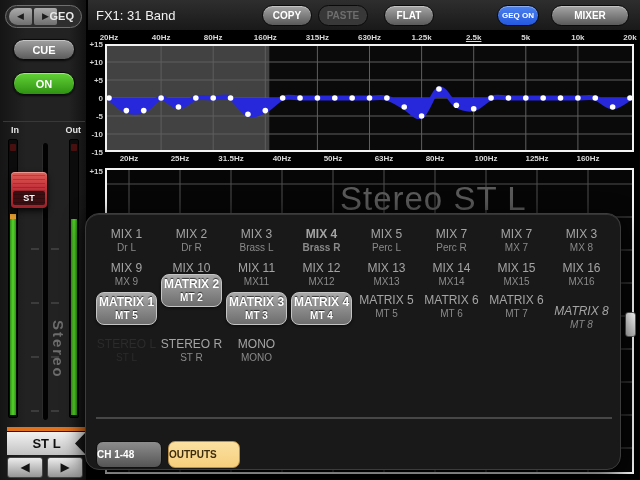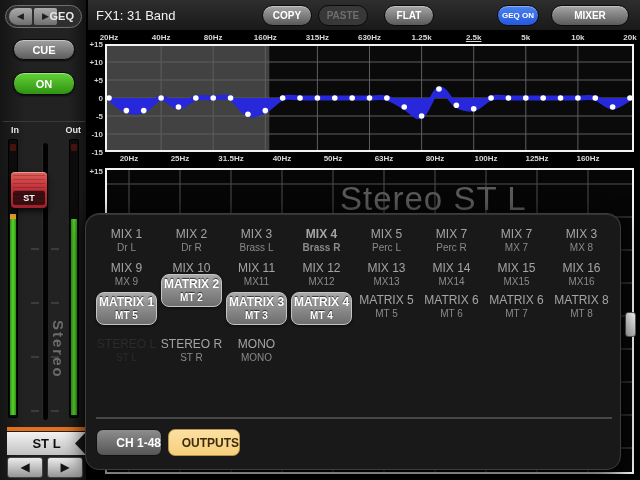--- a/index.html
+++ b/index.html
@@ -62,21 +62,21 @@
 
   
   #popup{position:absolute;left:85px;top:213px;width:536px;height:257px;background:#191919;border:1px solid #3c3c3c;border-radius:14px;box-shadow:0 5px 22px rgba(0,0,0,.85),inset 0 1px 0 rgba(255,255,255,.12);z-index:5;}
   .pcell{position:absolute;width:65px;height:30px;text-align:center;cursor:pointer;}
   .pcell .l1{font-size:12px;line-height:13px;color:#a4a4a4;}
   .pcell .l2{font-size:10px;line-height:13px;color:#8a8a8a;}
   .pcell.pbtn{width:61px;height:33px;padding-top:3px;border-radius:8px;background:linear-gradient(#aaa,#6d6d6d);border:1px solid #c4c4c4;box-shadow:0 1px 3px rgba(0,0,0,.6);}
   .pcell.pbtn .l1,.pcell.pbtn .l2{color:#fff;font-weight:bold;text-shadow:0 -1px 1px rgba(0,0,0,.7);}
   .pcell.psel .l1,.pcell.psel .l2{color:#2b2b2b;}
   #popup-divider{position:absolute;left:10px;top:203px;width:516px;height:2px;background:#474747;}
-  .ptab{position:absolute;top:215px;height:27px;border-radius:7px;font-size:12px;font-weight:bold;line-height:26px;text-align:right;color:#fff;background:linear-gradient(#8d8d8d,#555);border:1px solid #111;cursor:pointer;}
+  .ptab{position:absolute;top:227px;height:27px;border-radius:7px;font-size:10px;font-weight:bold;line-height:26px;text-align:left;color:#fff;background:linear-gradient(#8d8d8d,#555);border:1px solid #111;cursor:pointer;}
   .ptab.active{background:linear-gradient(#fbdf9f,#f1c367);color:#3c2c0c;border:1px solid #b9914a;}
 </style>
 </head>
 <body>
 
 <div id="screen">
 
   <div id="sidebar">
     <div id="nav-control">
       <div class="nav-arrow l">◀</div>
@@ -332,21 +332,21 @@
           <div class="l2">MT 5</div>
         </div>
         <div class="pcell" style="left: 333px; top: 80px;">
           <div class="l1">MATRIX 6</div>
           <div class="l2">MT 6</div>
         </div>
         <div class="pcell" style="left: 398px; top: 80px;">
           <div class="l1">MATRIX 6</div>
           <div class="l2">MT 7</div>
         </div>
-        <div class="pcell" style="left: 463px; top: 80px;">
+        <div class="pcell" style="left: 463px; top: 91px; font-style: italic;">
           <div class="l1">MATRIX 8</div>
           <div class="l2">MT 8</div>
         </div>
         <div class="pcell psel" style="left: 8px; top: 124px;">
           <div class="l1">STEREO L</div>
           <div class="l2">ST L</div>
         </div>
         <div class="pcell" style="left: 73px; top: 124px;">
           <div class="l1">STEREO R</div>
           <div class="l2">ST R</div>

